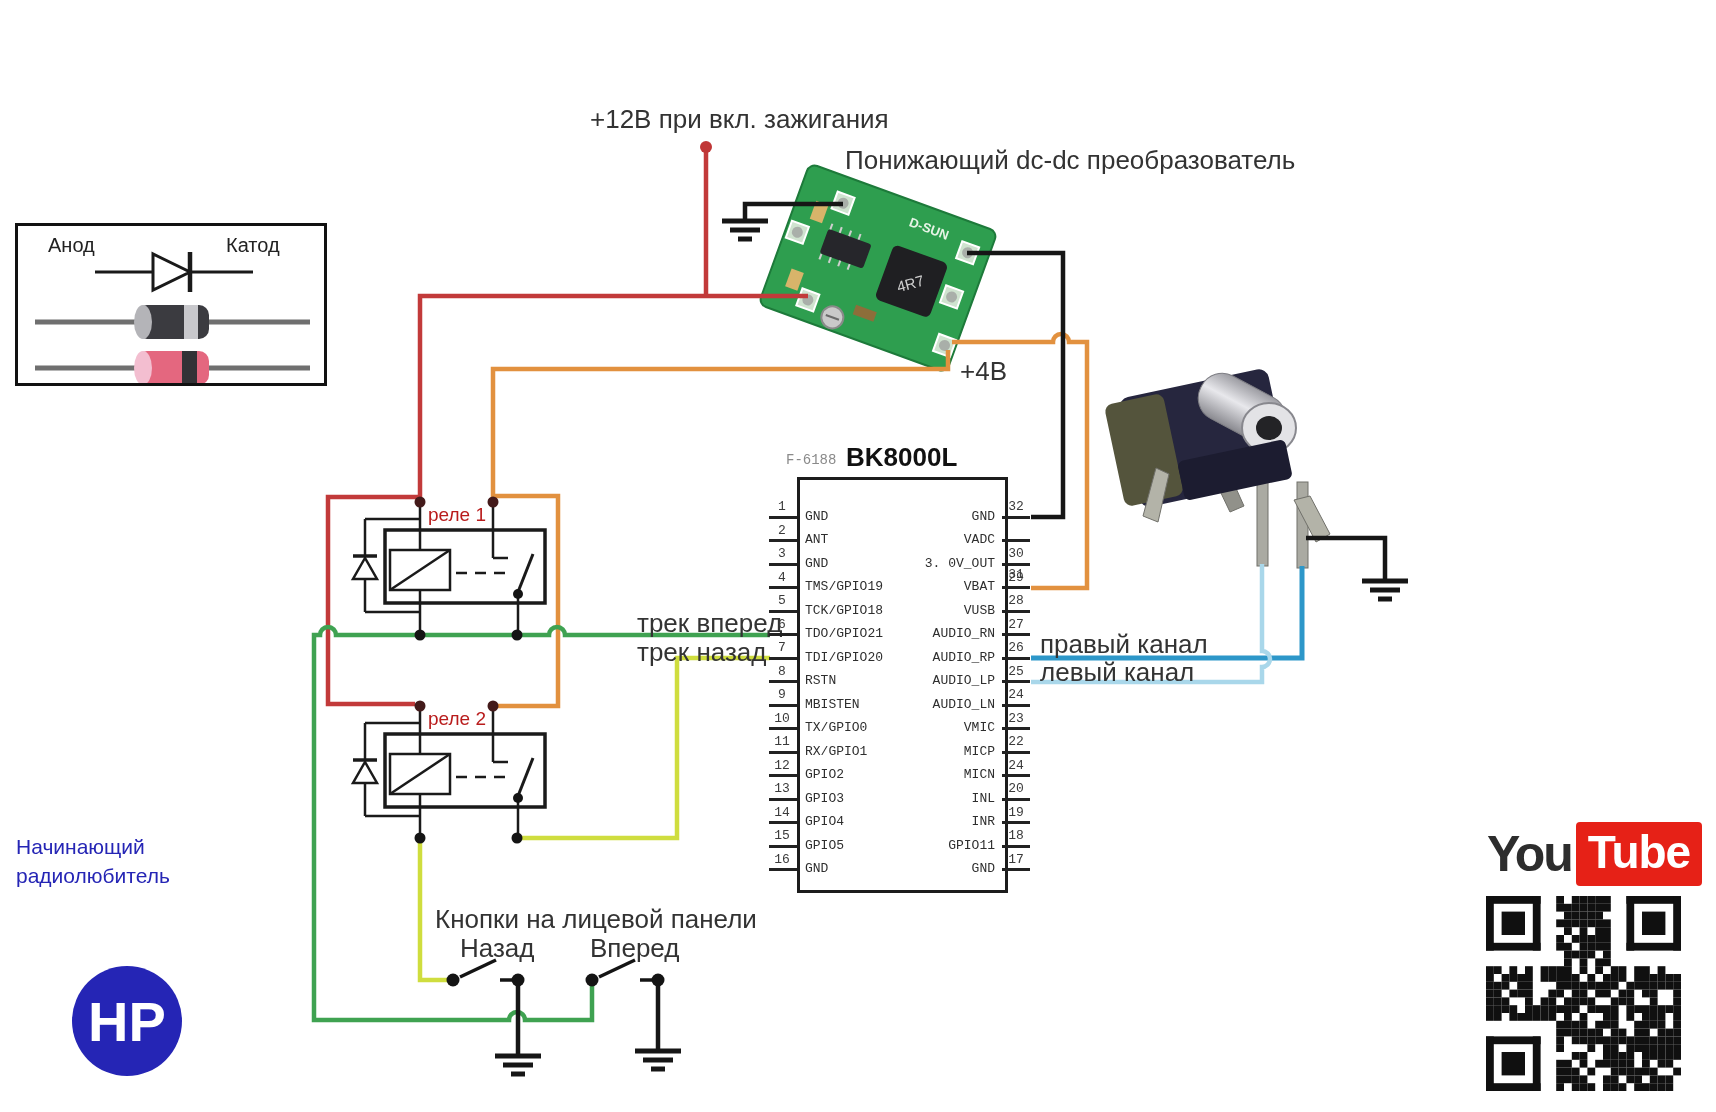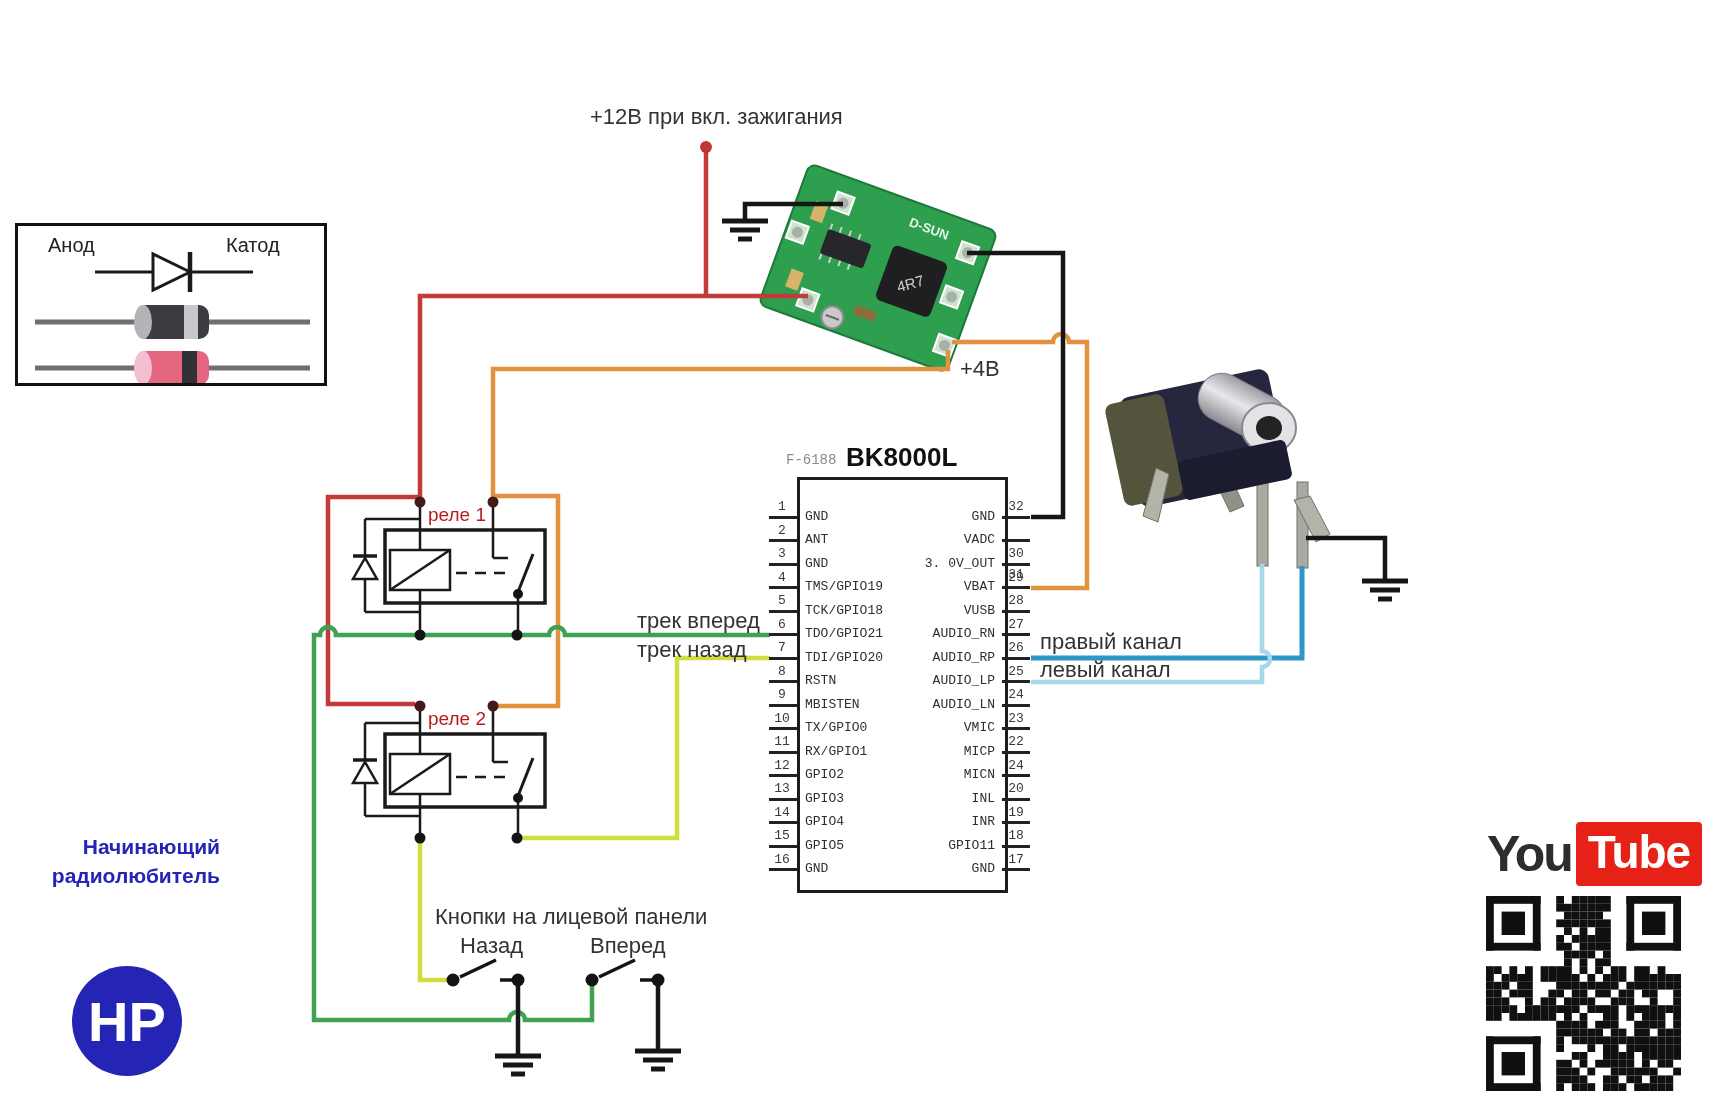--- a/index.html
+++ b/index.html
@@ -1,21 +1,21 @@
 <!DOCTYPE html>
 <html style="--wire-red: #c23a3a; --wire-orange: #e2913f; --wire-green: #3fa251; --wire-yellow: #cfdd3e; --wire-blue-dark: #2d97c9; --wire-blue-light: #a9d7ea; --wire-black: #161616; --accent-youtube: #e62117; --logo-blue: #2525b5;"><head>
 <meta charset="utf-8">
 <style>
   html,body{margin:0;padding:0;background:#fff;}
   #stage{position:relative;width:1716px;height:1112px;background:#ffffff;overflow:hidden;
          font-family:"Liberation Sans",sans-serif;}
   svg{position:absolute;left:0;top:0;}
   .title{position:absolute;left:0;top:10px;width:1716px;text-align:center;
          font-size:46px;font-weight:700;color:#0d0d0d;letter-spacing:0px;}
-  .lbl{position:absolute;font-size:22px;color:#333;white-space:nowrap;}
+  .lbl{position:absolute;font-size:26px;color:#333;white-space:nowrap;}
   .lbl-sm{position:absolute;font-size:19px;color:#b91c1c;white-space:nowrap;}
   #legend-box{position:absolute;left:15px;top:223px;width:306px;height:157px;border:3px solid #111;}
   #lbl-anode{left:48px;top:234px;font-size:20px;color:#222;}
   #lbl-katod{left:226px;top:234px;font-size:20px;color:#222;}
   #lbl-power12{left:590px;top:104px;}
   #lbl-dcdc{left:845px;top:145px;}
   #lbl-v4{left:960px;top:356px;}
   #lbl-trackf{left:637px;top:608px;}
   #lbl-trackb{left:637px;top:637px;}
   #lbl-rch{left:1040px;top:629px;}
@@ -26,22 +26,22 @@
   #lbl-back{left:460px;top:933px;}
   #lbl-fwd{left:590px;top:933px;}
   
   #ic-box{position:absolute;left:797px;top:477px;width:205px;height:410px;border:3px solid #1c1c1c;}
   #ic-title{position:absolute;left:846px;top:442px;font-size:26px;font-weight:600;color:#111;}
   #ic-code{position:absolute;left:786px;top:452px;font:14px "Liberation Mono",monospace;color:#8a8a8a;}
   .pin-stub{position:absolute;height:3px;background:#222;}
   .pin-num{position:absolute;font:13px "Liberation Mono",monospace;color:#3a3a3a;text-align:center;}
   .pin-name{position:absolute;font:13px "Liberation Mono",monospace;color:#2e2e2e;white-space:nowrap;}
   
-  #channel{position:absolute;left:30px;top:832px;width:190px;text-align:right;
-           font-size:21px;font-weight:700;color:var(--logo-blue,#2525b5);line-height:29px;}
+  #channel{position:absolute;left:16px;top:832px;width:190px;text-align:left;
+           font-size:21px;font-weight:400;color:var(--logo-blue,#2525b5);line-height:29px;}
   #hp-logo{position:absolute;left:72px;top:966px;width:110px;height:110px;border-radius:50%;
            background:var(--logo-blue,#2525b5);color:#fff;font-weight:700;font-size:56px;
            display:flex;align-items:center;justify-content:center;}
   #yt-logo{position:absolute;left:1487px;top:820px;height:68px;display:flex;align-items:center;}
   #yt-you{font-size:50px;font-weight:700;color:#2d2d2d;letter-spacing:-2px;}
   #yt-tube{margin-left:4px;background:var(--accent-youtube,#e62117);color:#fff;font-size:46px;
            font-weight:700;border-radius:4px;padding:3px 12px 7px 12px;letter-spacing:-1px;}
   #qr{position:absolute;left:1486px;top:896px;}
 </style>
 </head>
@@ -226,20 +226,21 @@
       <circle cx="592" cy="980" r="6.5" fill="#141414"></circle>
       <circle cx="658" cy="980" r="6.5" fill="#141414"></circle>
     </g>
   </svg>
 
   <div id="legend-box"></div>
   <div class="lbl" id="lbl-anode">Анод</div>
   <div class="lbl" id="lbl-katod">Катод</div>
 
   <div class="lbl" id="lbl-power12">+12В при вкл. зажигания</div>
+  <div class="lbl" id="lbl-dcdc">Понижающий dc-dc преобразователь</div>
   <div class="lbl" id="lbl-v4">+4В</div>
   <div class="lbl" id="lbl-trackf">трек вперед</div>
   <div class="lbl" id="lbl-trackb">трек назад</div>
   <div class="lbl" id="lbl-rch">правый канал</div>
   <div class="lbl" id="lbl-lch">левый канал</div>
   <div class="lbl-sm" id="lbl-relay1">реле 1</div>
   <div class="lbl-sm" id="lbl-relay2">реле 2</div>
   <div class="lbl" id="lbl-btns">Кнопки на лицевой панели</div>
   <div class="lbl" id="lbl-back">Назад</div>
   <div class="lbl" id="lbl-fwd">Вперед</div>

